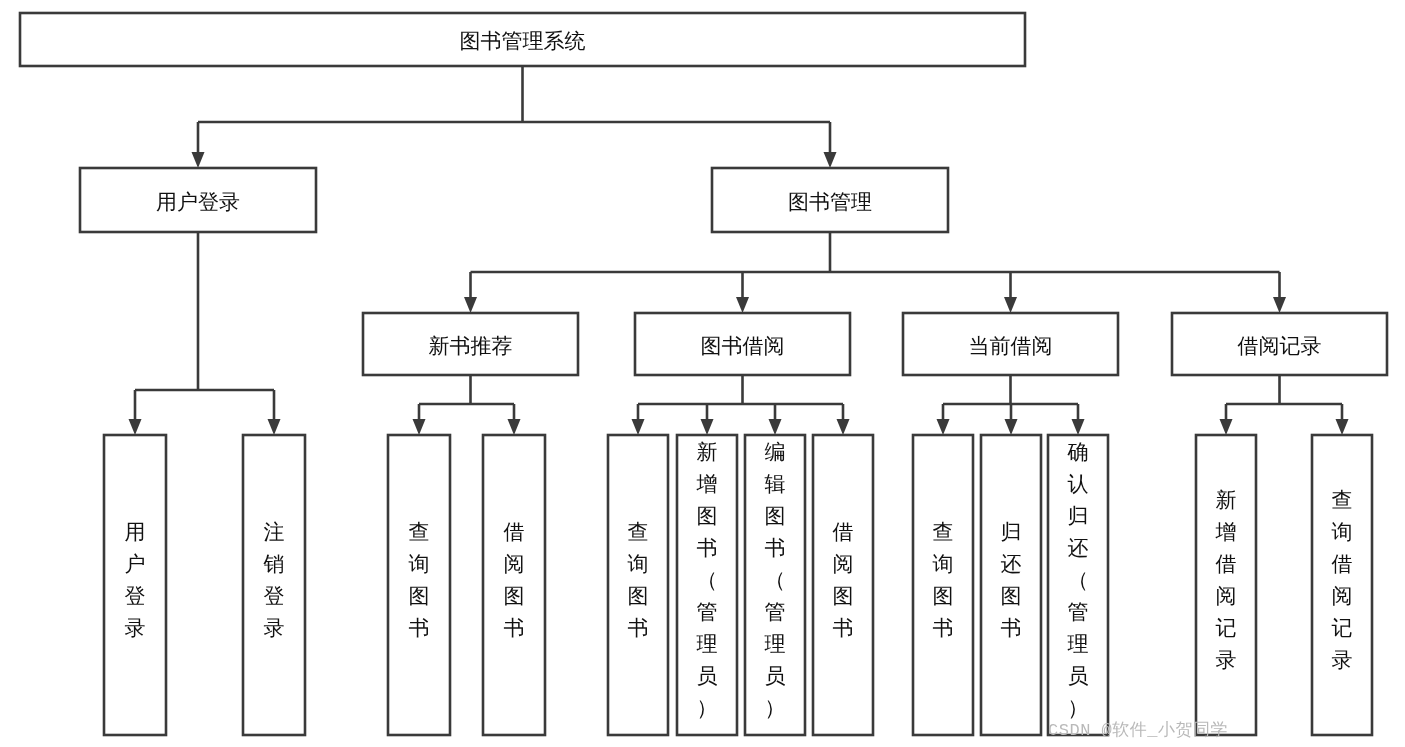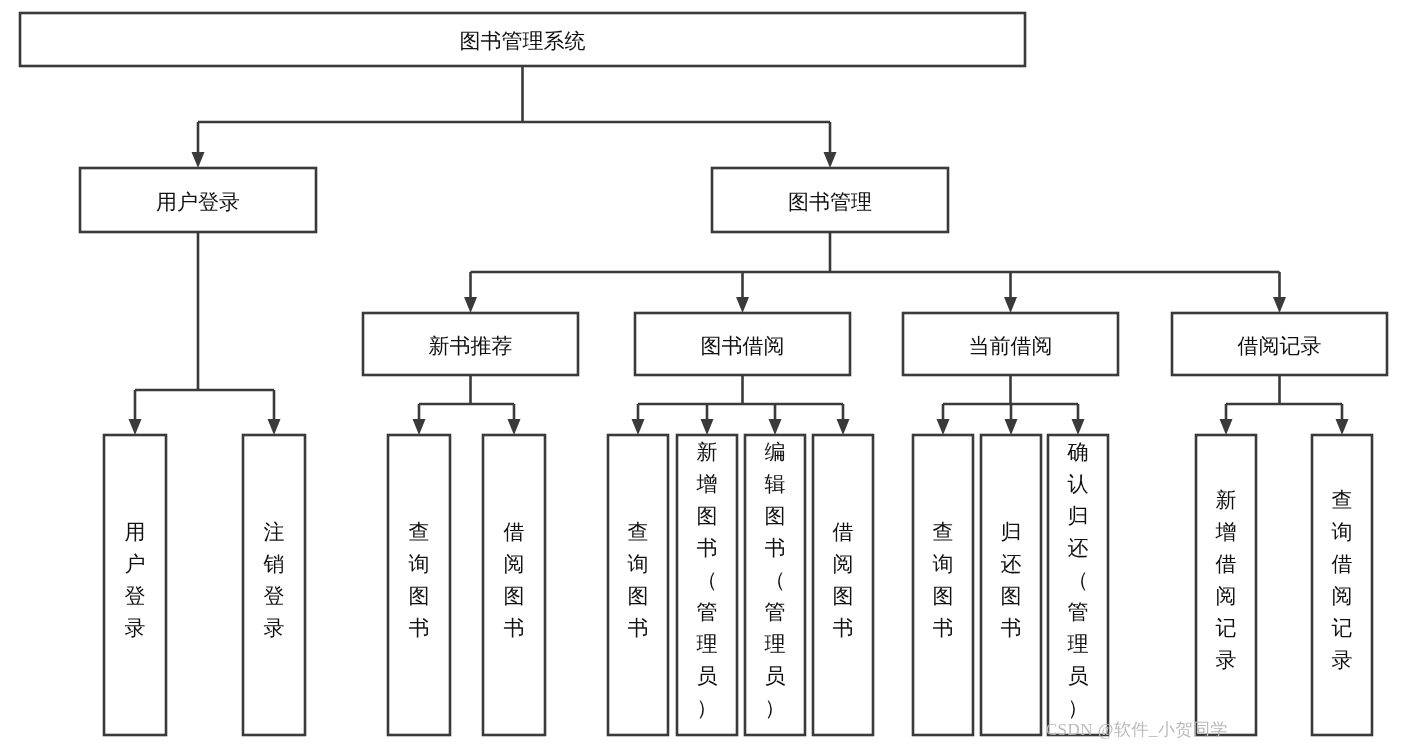--- a/index.html
+++ b/index.html
@@ -52,21 +52,21 @@
   .node-label-vertical {
     fill: #111111;
     font-family: "Liberation Sans", "DejaVu Sans", sans-serif;
     font-size: 21px;
     text-anchor: middle;
   }
   .watermark-text {
     position: absolute;
     right: 12px;
     bottom: 6px;
-    font-family: Liberation Serif, serif;
+    font-family: Liberation Mono, monospace;
     font-size: 17px;
     color: #b9b9b9;
     white-space: nowrap;
     letter-spacing: 0.5px;
     pointer-events: none;
   }
 </style>
 </head>
 <body>
 

